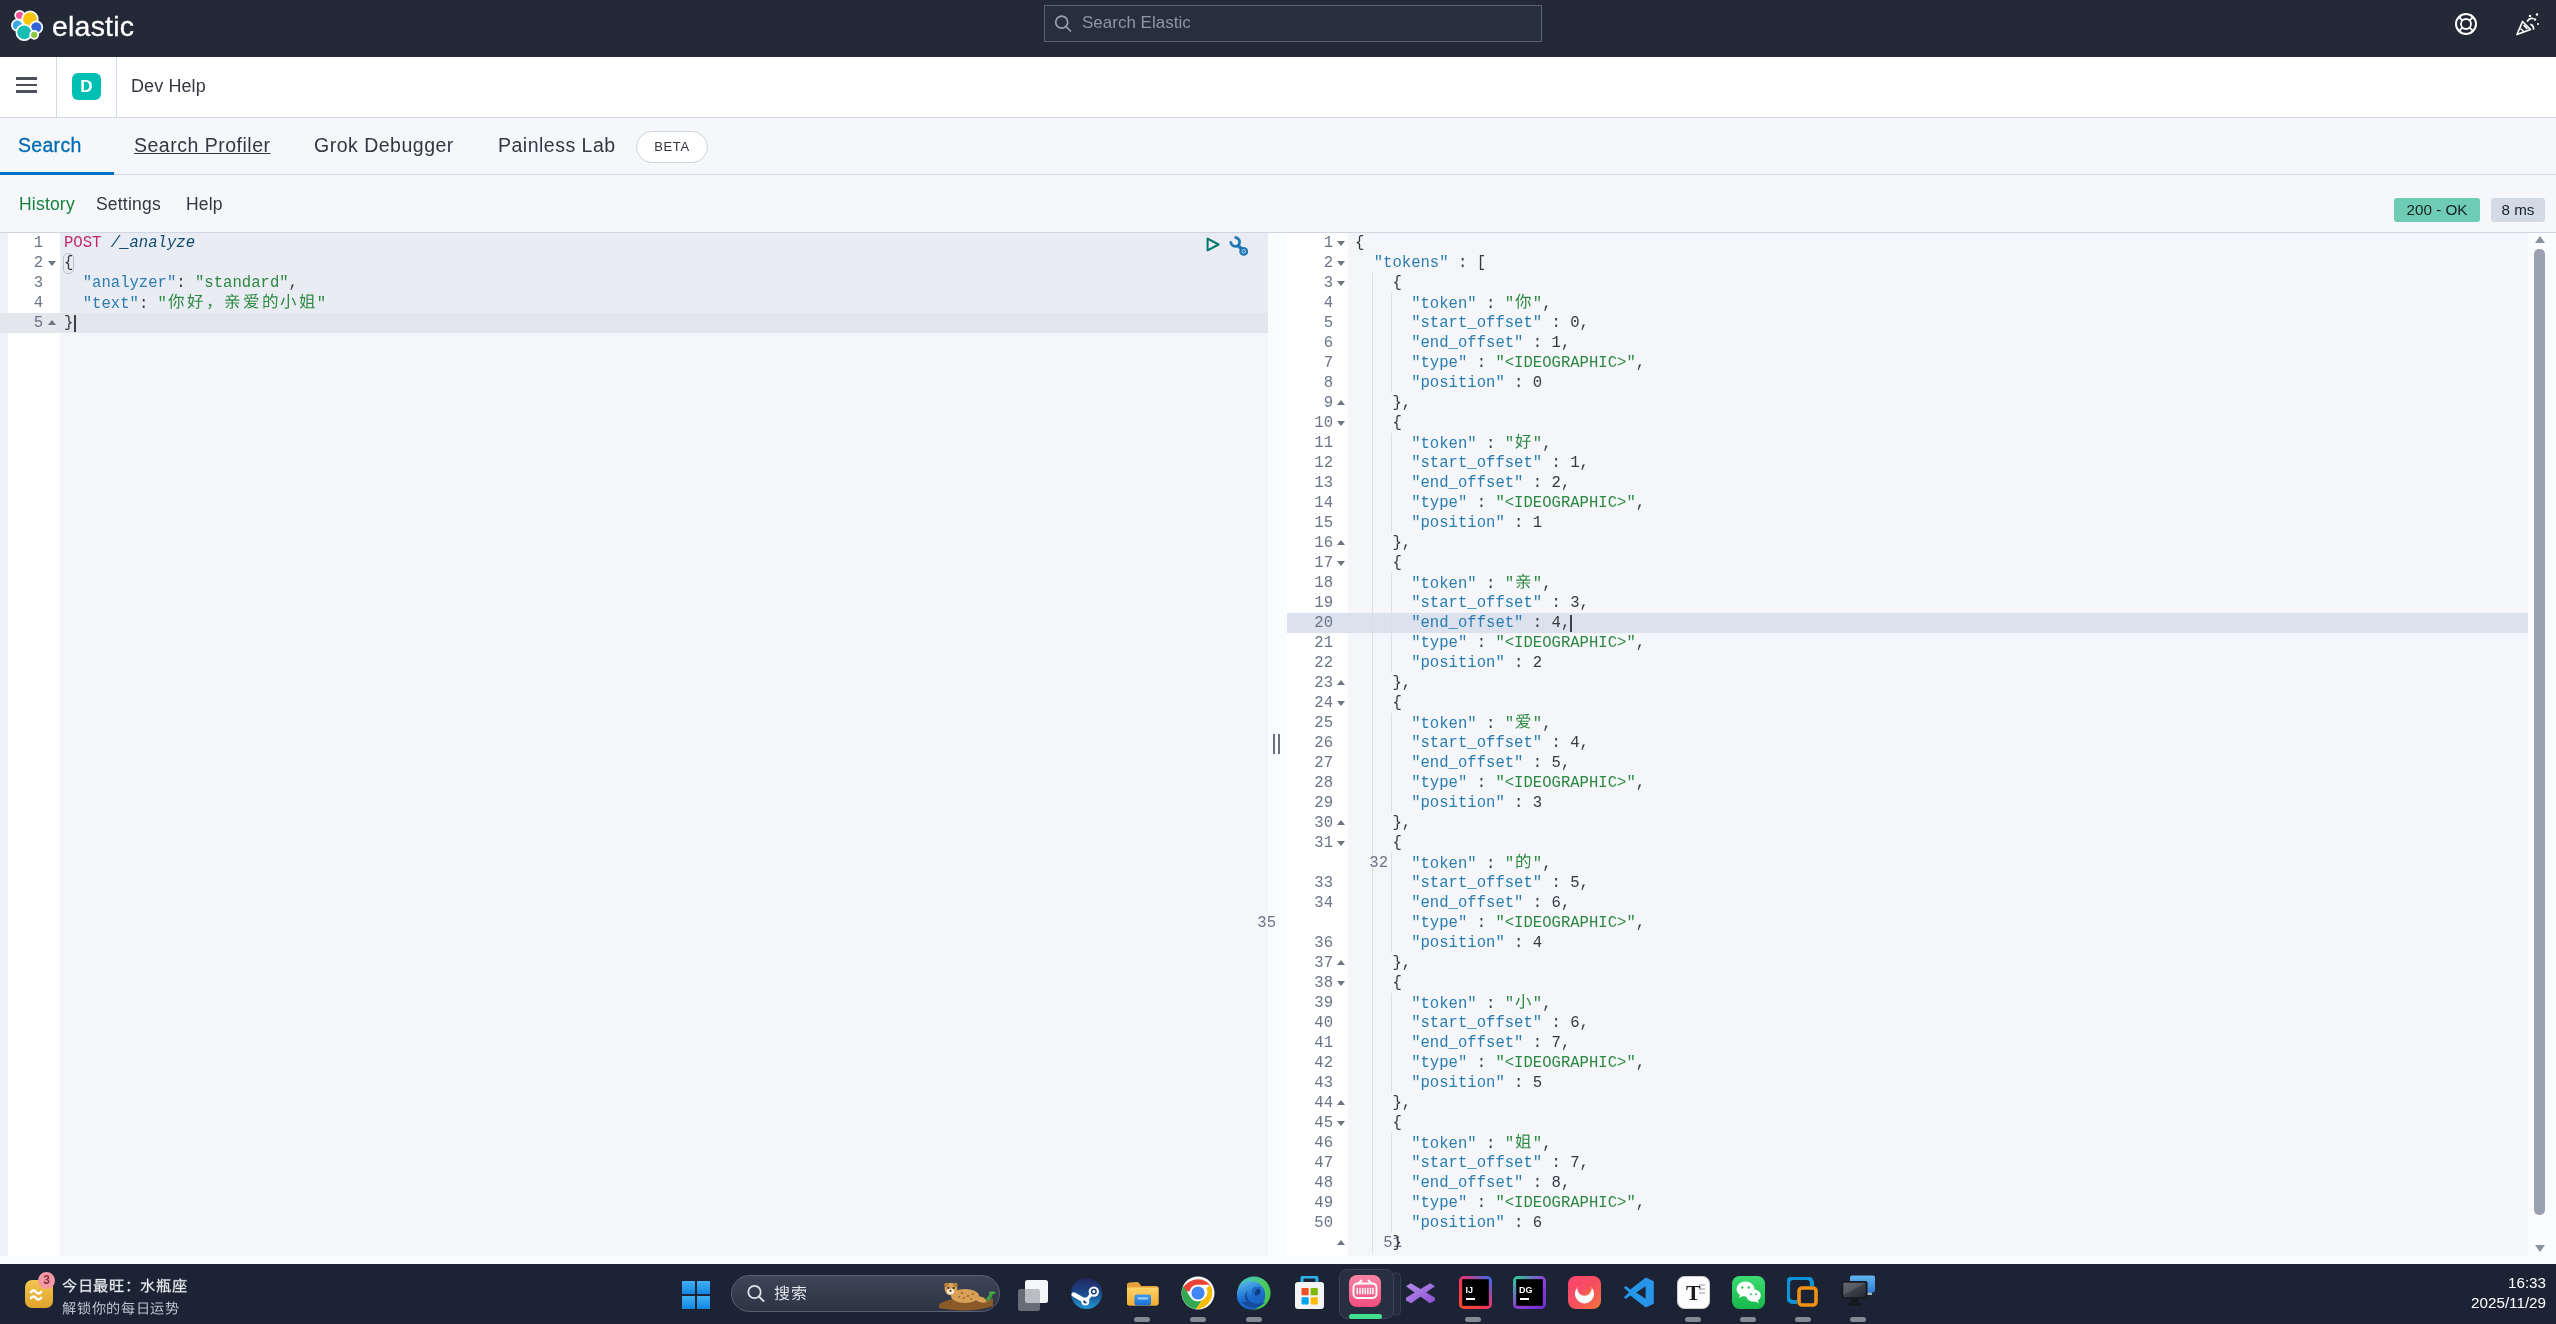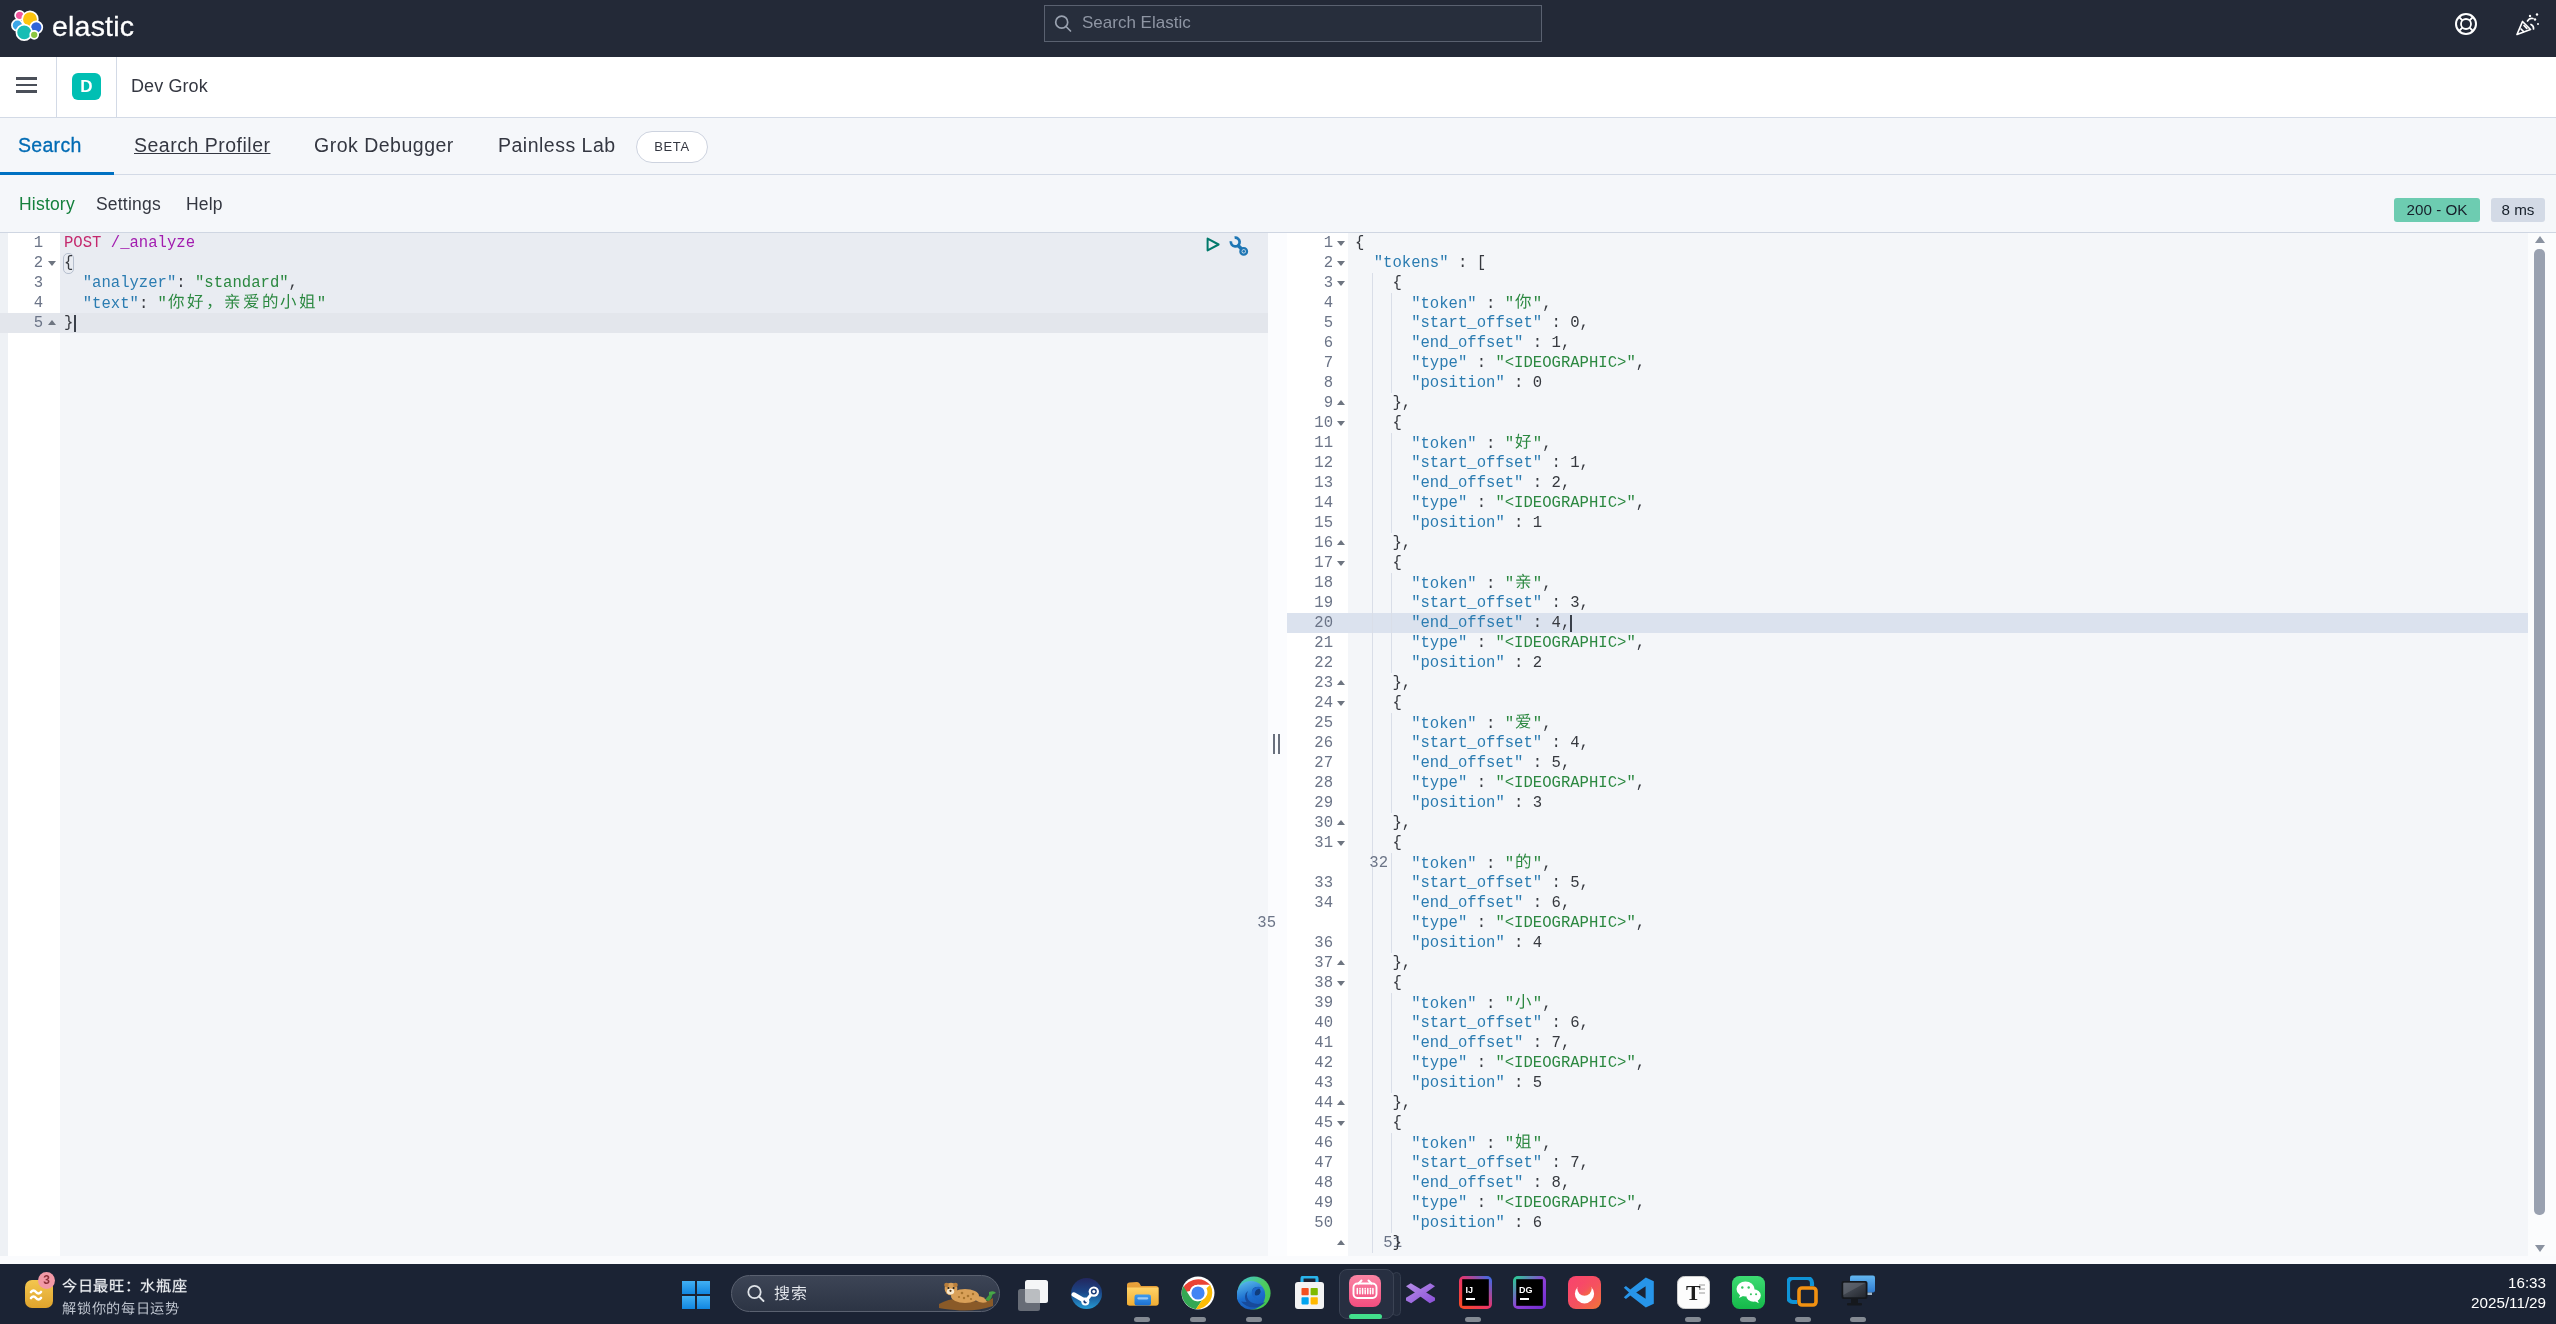--- a/index.html
+++ b/index.html
@@ -1,21 +1,21 @@
 <!DOCTYPE html>
 <html><head><meta charset="utf-8"><style>
 * { margin:0; padding:0; box-sizing:border-box; }
 html,body { width:2556px; height:1324px; overflow:hidden; background:#fff;
   font-family:"Liberation Sans",sans-serif; -webkit-font-smoothing:antialiased; }
 .abs { position:absolute; }
 svg.g { display:inline-block; }
 .cl { position:absolute; height:20px; font:15.6px/20px "Liberation Mono",monospace;
   white-space:pre; color:#36393f; }
 .cl .k { color:#2b7cb1; } .cl .s { color:#2b8840; } .cl .p { color:#36393f; }
-.cl .n { color:#36393f; } .cl .meth { color:#c4286d; } .cl .url { color:#a21caf; }
+.cl .n { color:#36393f; } .cl .meth { color:#c4286d; } .cl .url { color:#0c4a6e;font-style:italic; }
 .gn { position:absolute; height:20px; font:15.6px/20px "Liberation Mono",monospace;
   color:#6b7487; text-align:right; }
 .fd { position:absolute; width:0; height:0; border-left:4.5px solid transparent;
   border-right:4.5px solid transparent; border-top:5.5px solid #6e7580; }
 .fu { position:absolute; width:0; height:0; border-left:4.5px solid transparent;
   border-right:4.5px solid transparent; border-bottom:5.5px solid #6e7580; }
 .ig { position:absolute; width:1px; background:#d9dee8; }
 .bld path { stroke:currentColor; stroke-width:22; }
 </style></head>
 <body>
@@ -60,21 +60,21 @@
     </g>
   </svg>
 
 <div class="abs" style="left:0;top:57px;width:2556px;height:61px;background:#fff;border-bottom:1px solid #d3dae6"></div>
 <div class="abs" style="left:16px;top:77px;width:21px;height:2.6px;background:#4a4f59"></div>
 <div class="abs" style="left:16px;top:83.5px;width:21px;height:2.6px;background:#4a4f59"></div>
 <div class="abs" style="left:16px;top:90px;width:21px;height:2.6px;background:#4a4f59"></div>
 <div class="abs" style="left:56px;top:57px;width:1px;height:61px;background:#d3dae6"></div>
 <div class="abs" style="left:116px;top:57px;width:1px;height:61px;background:#d3dae6"></div>
 <div class="abs" style="left:72px;top:73px;width:29px;height:27px;border-radius:6px;background:#00bfb3;color:#fff;font-weight:bold;font-size:17px;line-height:27px;text-align:center">D</div>
-<div class="abs" style="left:131px;top:76px;color:#343741;font-size:18px;letter-spacing:0.1px">Dev Grok</div>
+<div class="abs" style="left:131px;top:76px;color:#343741;font-size:18px;letter-spacing:0.1px">Dev Help</div>
 
 <div class="abs" style="left:0;top:118px;width:2556px;height:57px;background:#f5f7fa;border-bottom:1px solid #d3dae6"></div>
 <div class="abs" style="left:18px;top:134px;color:#006bb4;font-size:19.5px;font-weight:400;letter-spacing:0.3px;-webkit-text-stroke:0.3px #006bb4">Search</div>
 <div class="abs" style="left:0;top:172px;width:114px;height:3px;background:#0071c2"></div>
 <div class="abs" style="left:134px;top:134px;color:#343741;font-size:19.5px;letter-spacing:0.5px;text-decoration:underline">Search Profiler</div>
 <div class="abs" style="left:314px;top:134px;color:#343741;font-size:19.5px;letter-spacing:0.5px">Grok Debugger</div>
 <div class="abs" style="left:498px;top:134px;color:#343741;font-size:19.5px;letter-spacing:0.5px">Painless Lab</div>
 <div class="abs" style="left:636px;top:131px;width:72px;height:32px;border-radius:16px;background:#fff;border:1px solid #cdd3df;color:#343741;font-size:13px;font-weight:normal;letter-spacing:0.6px;text-align:center;line-height:30px">BETA</div>
 
 <div class="abs" style="left:0;top:175px;width:2556px;height:58px;background:#f5f7fa;border-bottom:1px solid #cfd6e2"></div>

